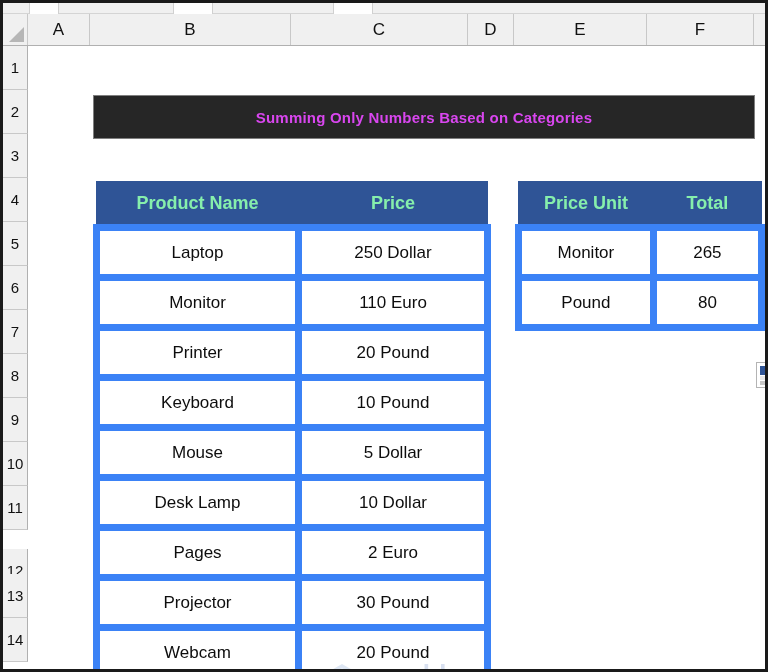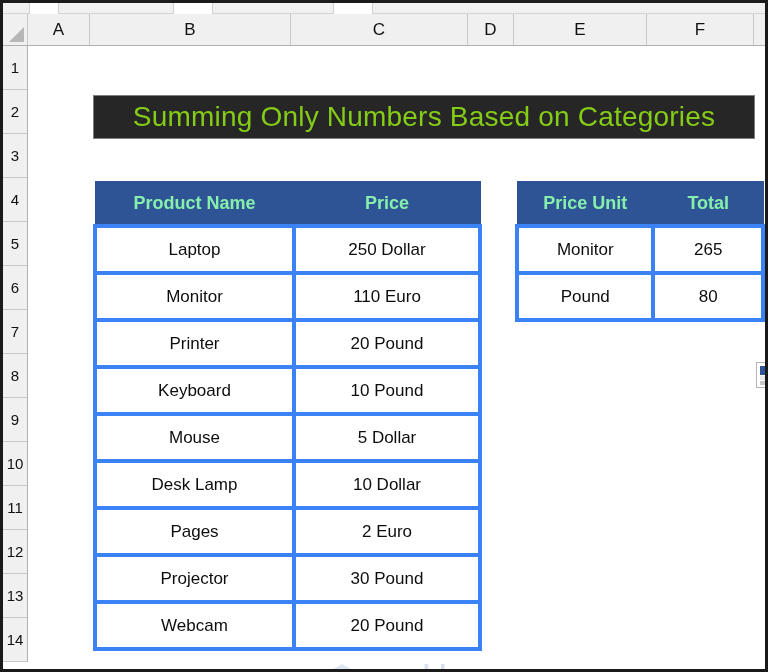--- a/index.html
+++ b/index.html
@@ -122,35 +122,35 @@
     width: 662px;
     height: 44px;
     background: #262626;
     border: 1px solid #7f7f7f;
     box-sizing: border-box;
     display: flex;
     align-items: center;
     justify-content: center;
   }
   .title-banner span {
-    color: #84cc16;
-    font-size: 28px;
-    font-weight: normal;
+    color: #d946ef;
+    font-size: 15px;
+    font-weight: bold;
     font-family: "Liberation Sans", sans-serif;
     letter-spacing: 0.2px;
   }
 
   
   table.xl {
     position: absolute;
     border-collapse: collapse;
     table-layout: fixed;
   }
   table.xl td, table.xl th {
-    border: 4px solid #3b82f6;
+    border: 7px solid #3b82f6;
     text-align: center;
     vertical-align: middle;
     font-family: "Liberation Sans", sans-serif;
     font-size: 17px;
     color: #0d0d0d;
     background: #ffffff;
     padding: 0;
   }
   table.xl th {
     background: #2f5496;
@@ -267,21 +267,21 @@
   <div class="row-head" style="top:87px;  height:44px; line-height:44px;">2</div>
   <div class="row-head" style="top:131px; height:44px; line-height:44px;">3</div>
   <div class="row-head" style="top:175px; height:44px; line-height:44px;">4</div>
   <div class="row-head" style="top:219px; height:44px; line-height:44px;">5</div>
   <div class="row-head" style="top:263px; height:44px; line-height:44px;">6</div>
   <div class="row-head" style="top:307px; height:44px; line-height:44px;">7</div>
   <div class="row-head" style="top:351px; height:44px; line-height:44px;">8</div>
   <div class="row-head" style="top:395px; height:44px; line-height:44px;">9</div>
   <div class="row-head" style="top:439px; height:44px; line-height:44px;">10</div>
   <div class="row-head" style="top:483px; height:44px; line-height:44px;">11</div>
-  <div class="row-head" style="top:527px; height:44px; line-height:44px;">12</div>
+  <div class="row-head" style="top:546px; height:44px; line-height:44px;">12</div>
   <div class="row-head" style="top:571px; height:44px; line-height:44px;">13</div>
   <div class="row-head" style="top:615px; height:44px; line-height:44px;">14</div>
 
   <div class="grid-area">
 
     <div class="title-banner">
       <span>Summing Only Numbers Based on Categories</span>
     </div>
 
     <table class="xl" id="product-table">

